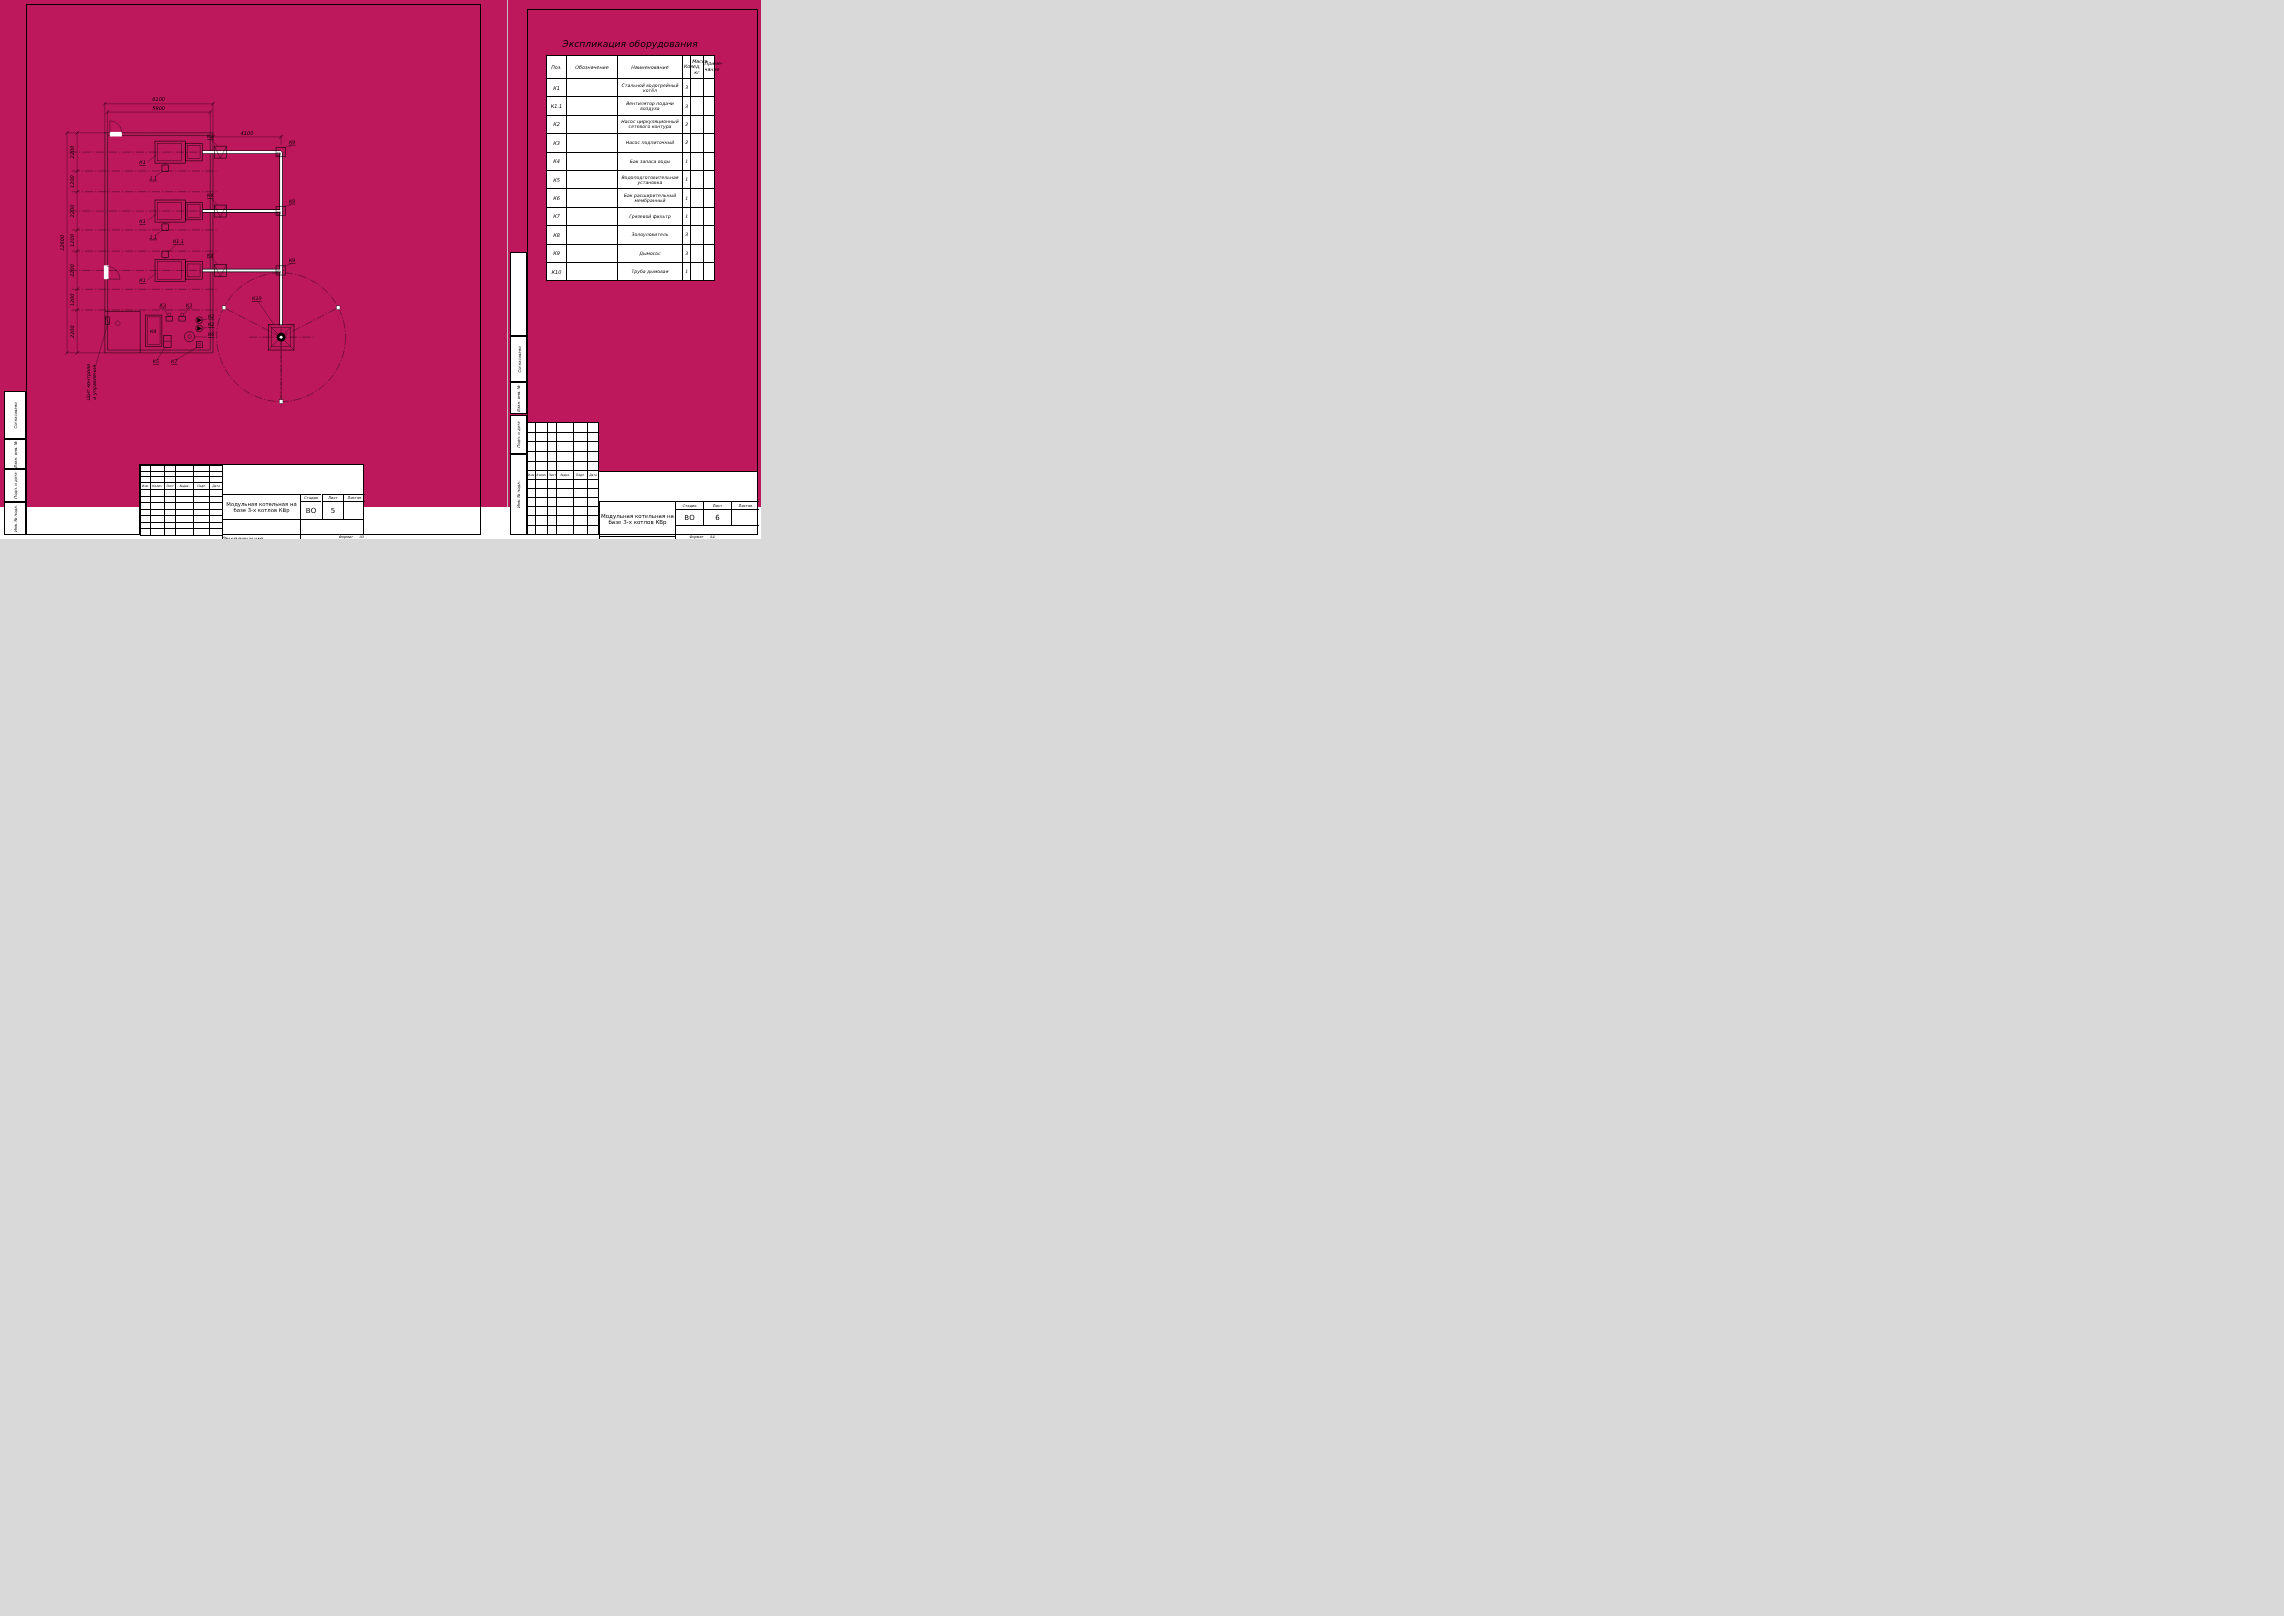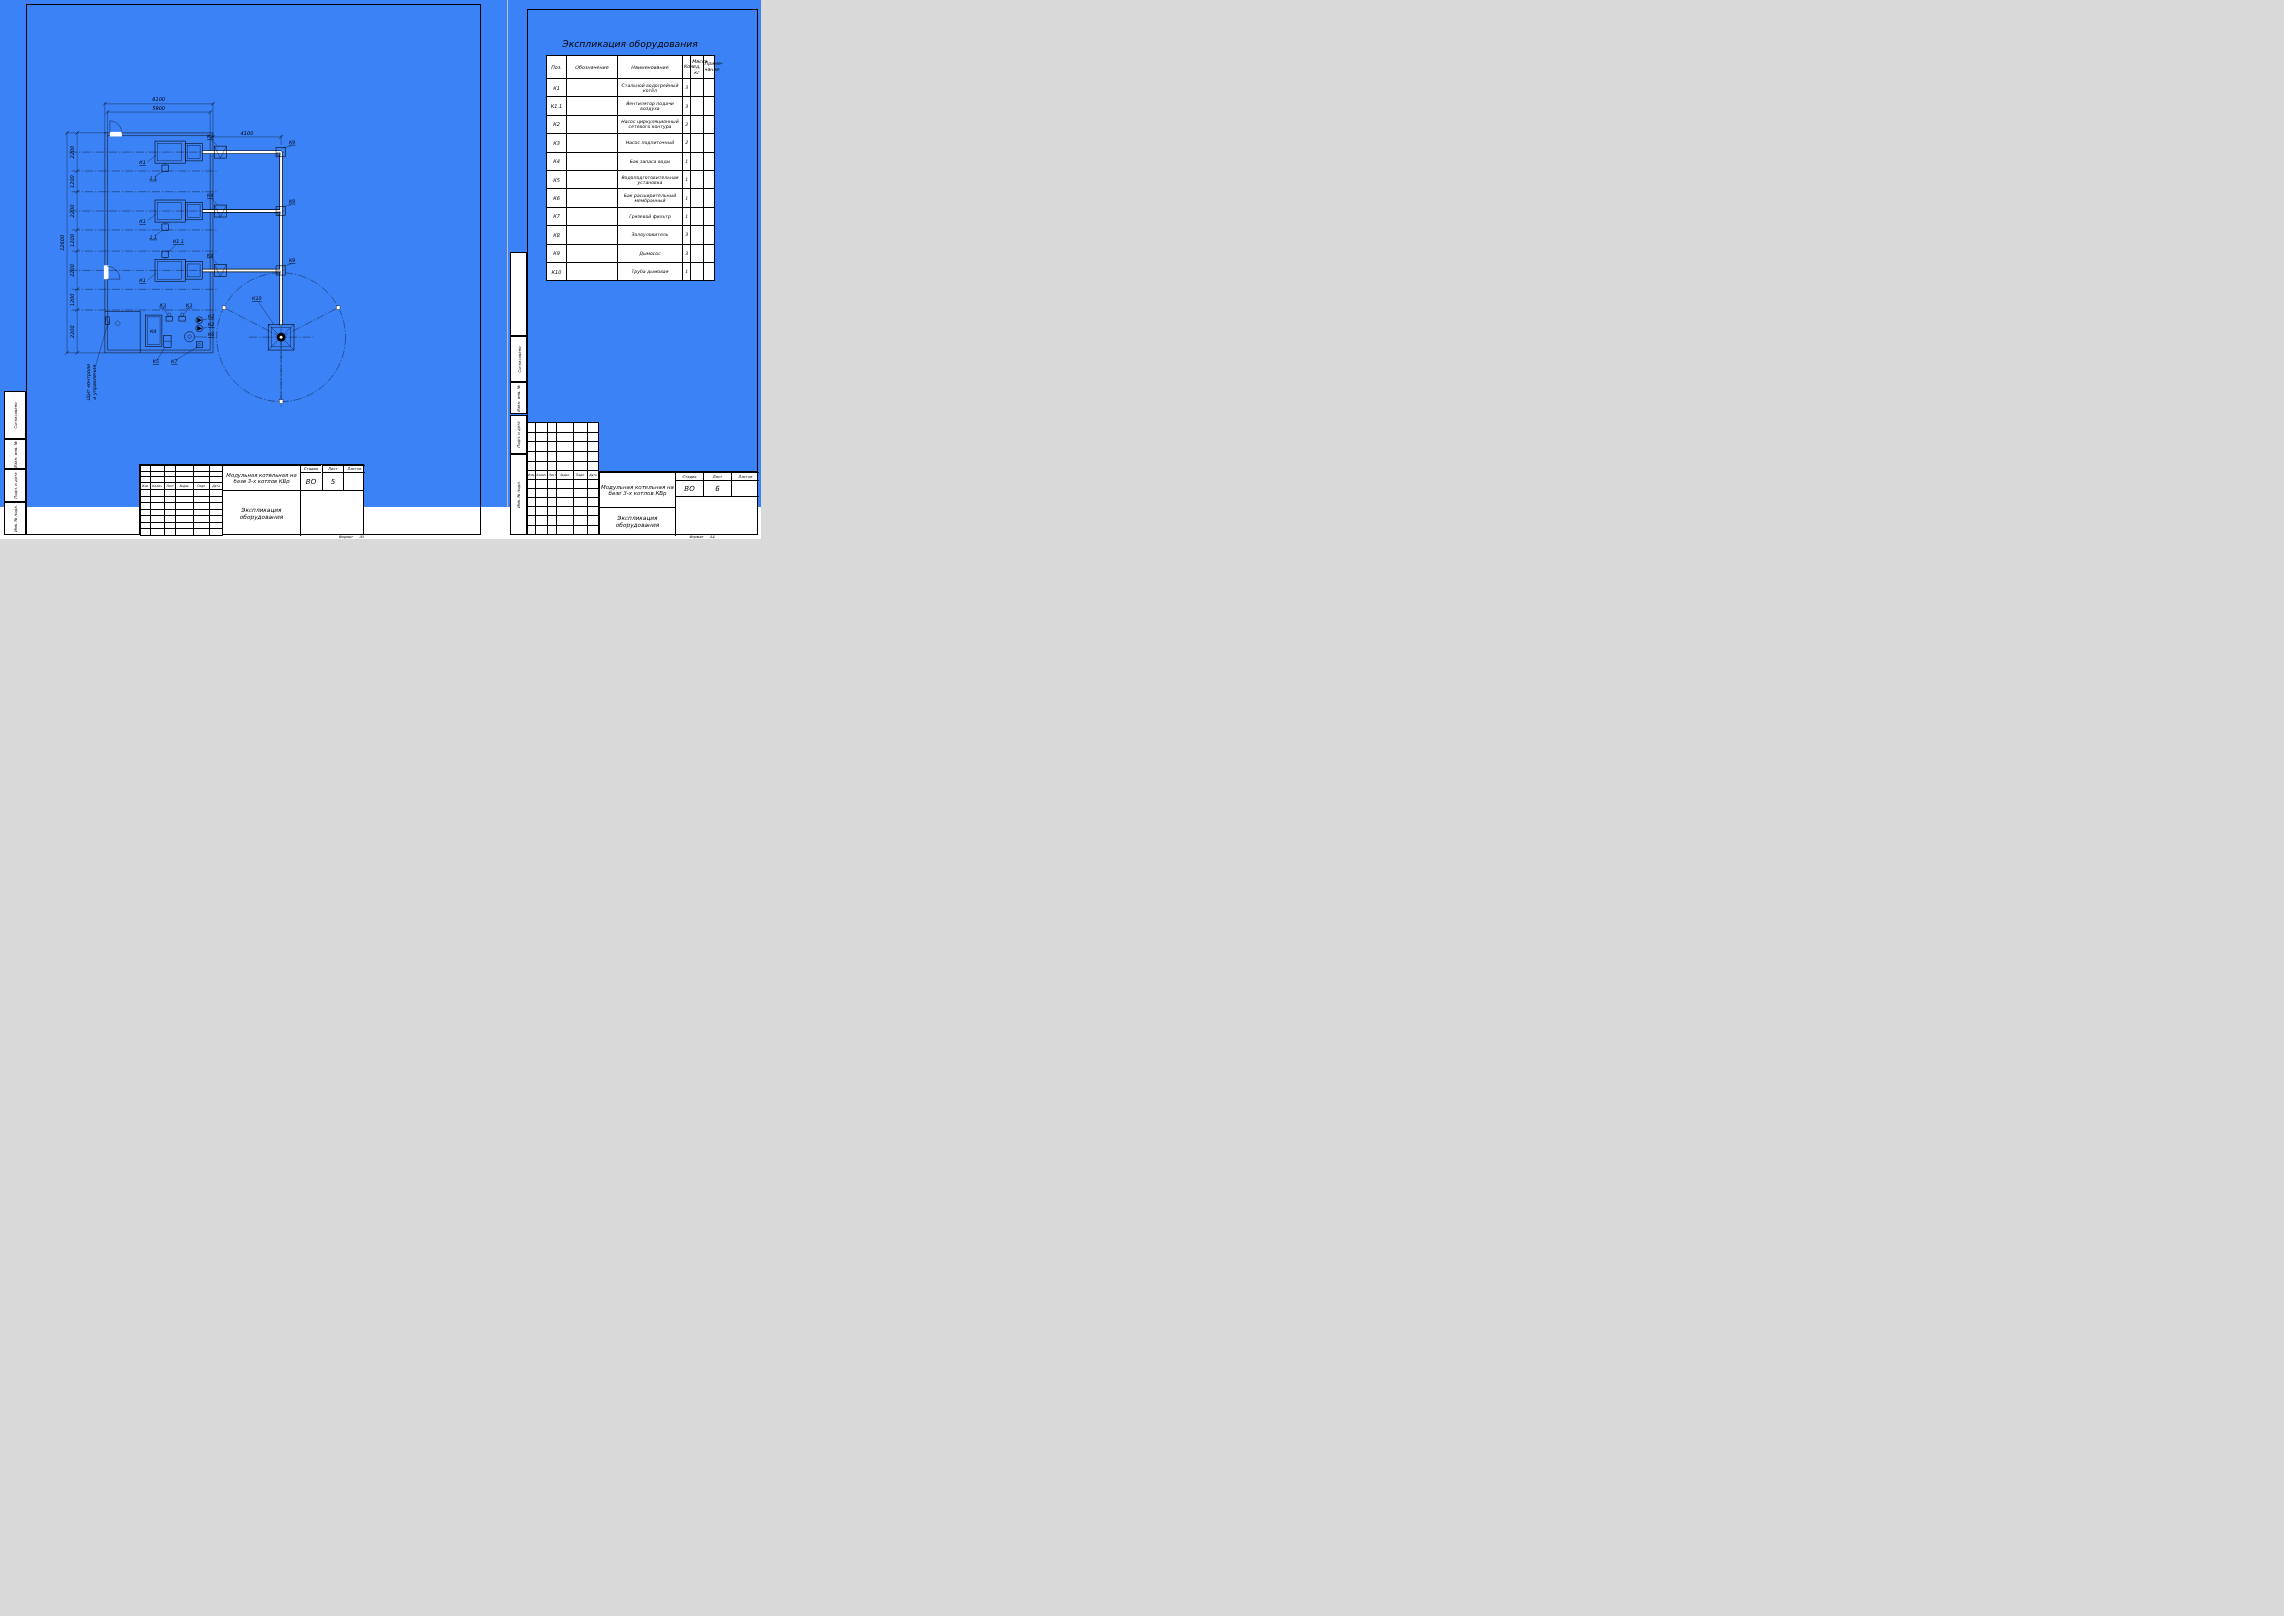--- a/index.html
+++ b/index.html
@@ -1,26 +1,26 @@
 <!DOCTYPE html>
 <html style="font-size:7.4px"><head>
 <meta charset="utf-8">
 <style>
   * { margin:0; padding:0; box-sizing:border-box; }
   html,body { background:#d9d9d9; font-family:"DejaVu Sans",sans-serif; }
   .page { position:relative; width:761px; height:539px; background:#fff; overflow:hidden; }
-  .sheet { position:absolute; top:0; height:507px; background:#3b82f6; }
+  .sheet { position:absolute; top:0; height:507px; background:#be185d; }
   .frame { position:absolute; border:0.7px solid #000; }
   .stamp-cell { position:absolute; border:0.5px solid #000; display:flex; align-items:center; justify-content:center; background:#fff; }
   .stamp-cell span { transform:rotate(-90deg); white-space:nowrap; font-size:3.9px; font-style:italic; }
   
   .tb { position:absolute; border:0.7px solid #000; background:#fff; }
   .tb .cell { position:absolute; border-left:0.5px solid #000; border-top:0.5px solid #000;
               display:flex; flex-direction:column; align-items:center; justify-content:center;
-              font-style:italic; text-align:center; line-height:1.15; }
+              text-align:left; line-height:1.15;margin-top:29px; }
   .revgrid { position:absolute; border-collapse:collapse; table-layout:fixed; background:#fff; }
   .revgrid td { border:0.5px solid #000; font-size:3px; font-style:italic; text-align:center; padding:0; overflow:hidden; white-space:nowrap; }
   tr.re td { height:5.5px; } tr.rf td { height:6.4px; } tr.hd td { height:7.4px; }
   tr.ra td { height:9.7px; } tr.rb td { height:9.2px; } tr.hd2 td { height:8.3px; }
   .stage-hdr { font-size:3.7px; }
   .stage-val { font-size:7px; }
   
   .spec { position:absolute; border-collapse:collapse; table-layout:fixed; background:#fff; border:0.9px solid #000; }
   .spec th, .spec td { border:0.5px solid #000; font-style:italic; text-align:center; vertical-align:middle; padding:0 0.9px; }
   .spec th { font-size:4.8px; font-weight:normal; height:23px; }

